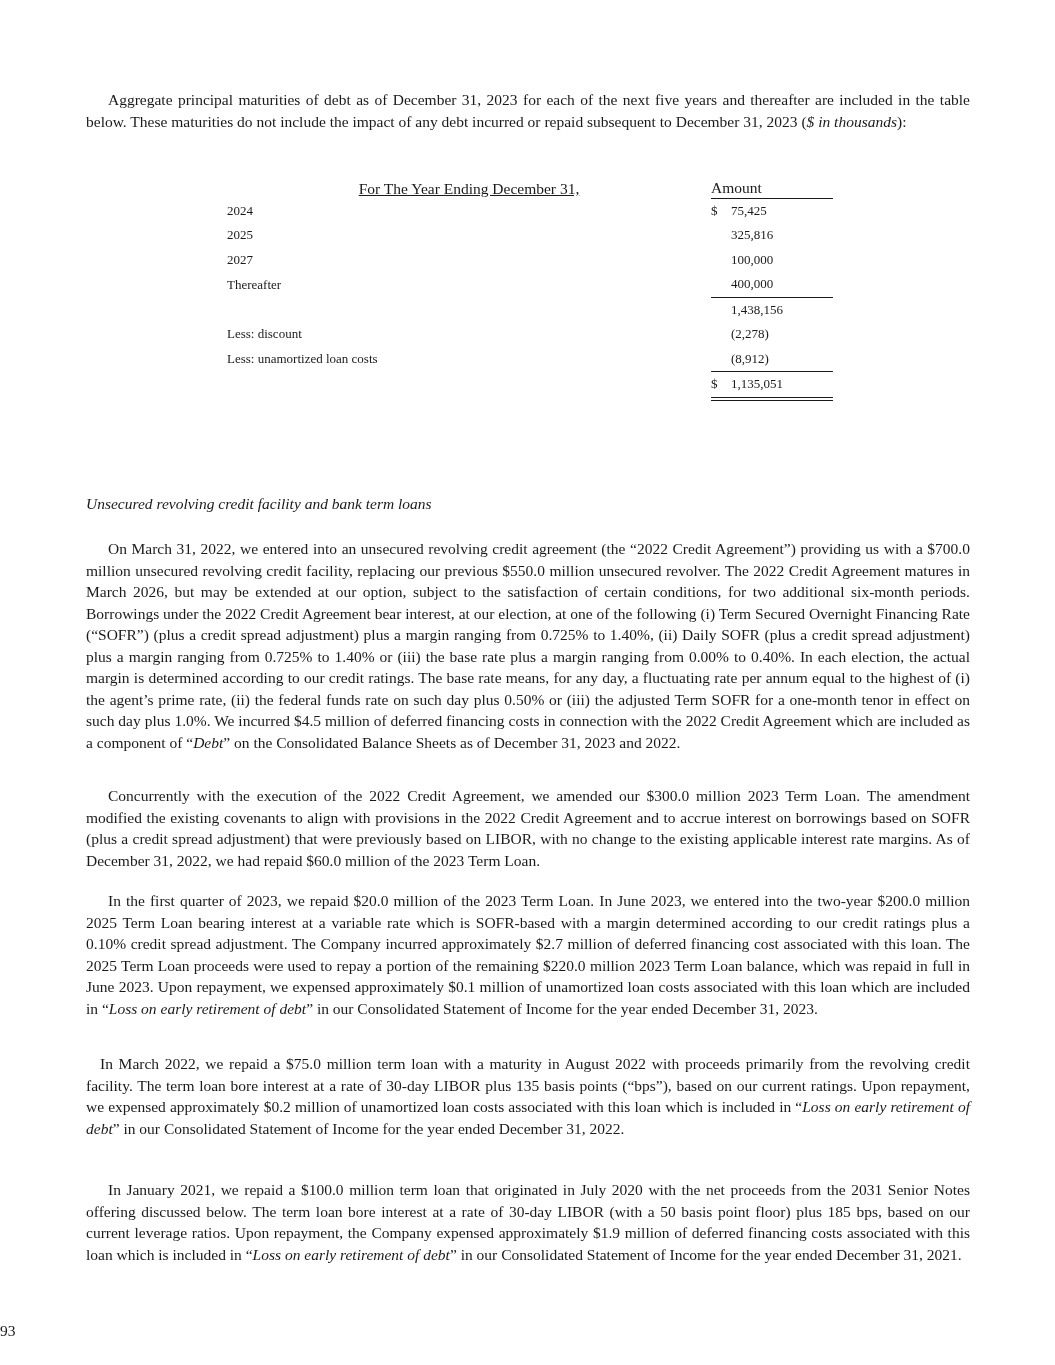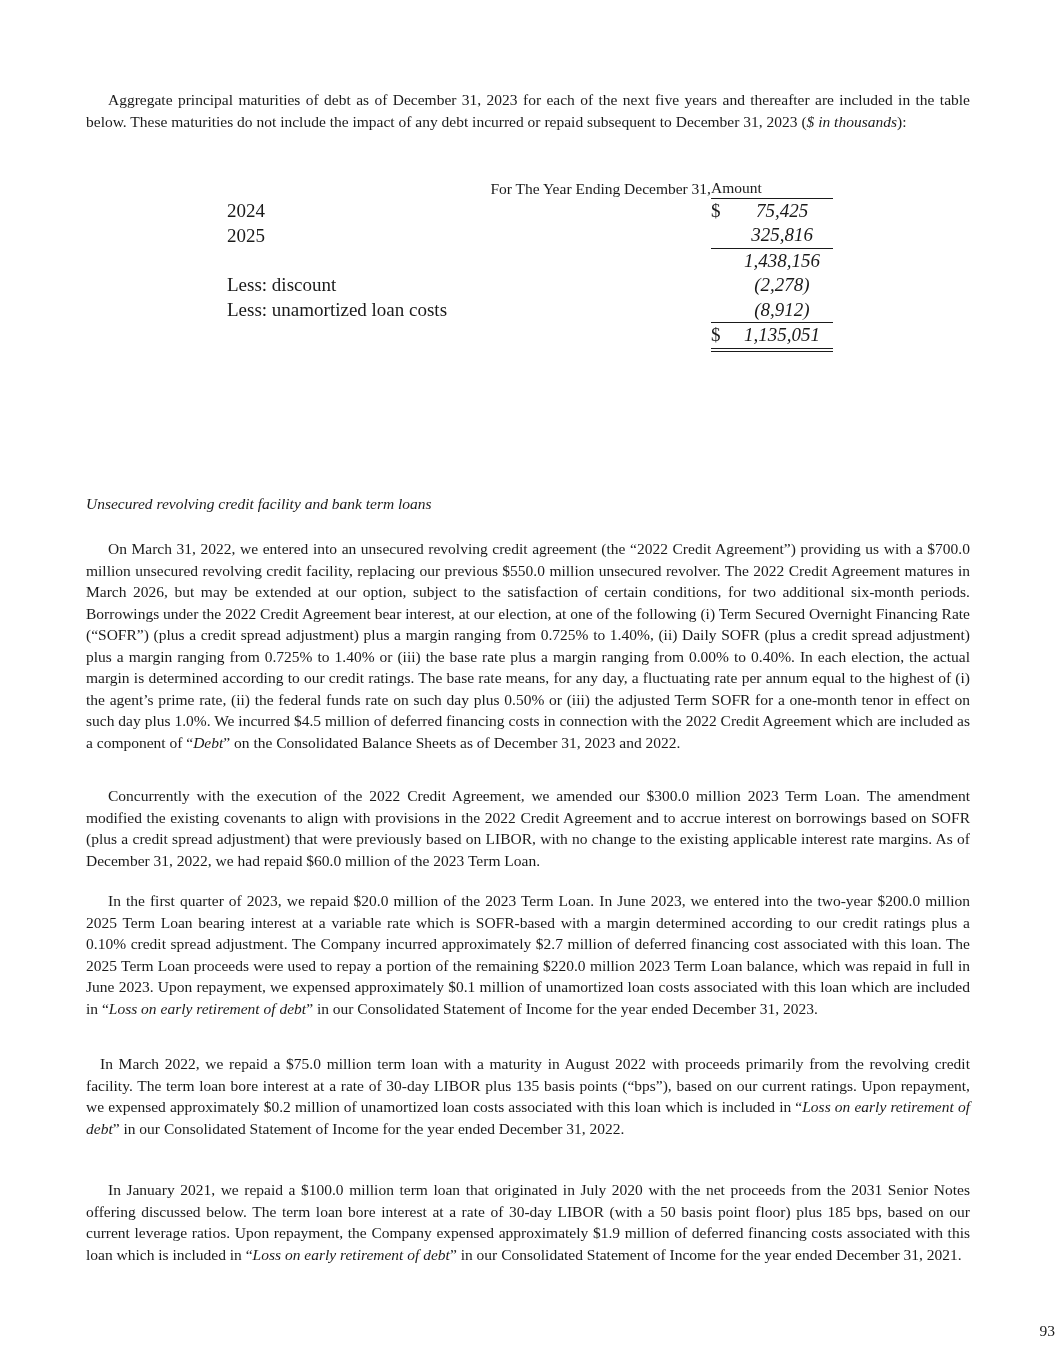--- a/index.html
+++ b/index.html
@@ -8,35 +8,35 @@
     font-family: "Liberation Serif", serif; color: #1a1a1a; font-size: 15.5px;
   }
   .page { position: absolute; left: 86px; top: 0; width: 884px; }
   p.para {
     margin: 0; text-align: justify; line-height: 21.5px; text-indent: 22px;
   }
   p.noindent-sm { text-indent: 14px; }
   .intro { position: absolute; top: 89px; left: 0; width: 884px; }
   .table-wrap { position: absolute; top: 178px; left: 141px; width: 606px; }
   table.maturities { border-collapse: collapse; width: 606px; }
-  table.maturities td { padding: 0; height: 24.5px; vertical-align: middle; font-size: 19px; }
+  table.maturities td { padding: 0; height: 24.5px; vertical-align: middle; font-size: 13px; }
   td.label { width: 484px; }
   td.dollar { width: 20px; padding-left: 6px; }
-  td.amount { text-align: center; padding-right: 6px; font-style: italic; }
-  th.hdr-label { text-align: right; font-weight: normal; padding: 0; height: 20px; vertical-align: bottom; }
+  td.amount { text-align: left; padding-right: 6px; }
+  th.hdr-label { text-align: center; font-weight: normal; text-decoration: underline; padding: 0; height: 20px; vertical-align: bottom; }
   th.hdr-amount { font-weight: normal; text-align: left; border-bottom: 1.5px solid #1a1a1a; padding: 0 0 1px 0; vertical-align: bottom; }
   tr.topline td.dollar, tr.topline td.amount { border-top: 1.5px solid #1a1a1a; }
   tr.total td.dollar, tr.total td.amount { border-top: 1.5px solid #1a1a1a; border-bottom: 4px double #1a1a1a; }
   .section-title { position: absolute; top: 495px; left: 0; font-style: italic; }
   .p1 { position: absolute; top: 538px; left: 0; width: 884px; }
   .p2 { position: absolute; top: 785px; left: 0; width: 884px; }
   .p3 { position: absolute; top: 890px; left: 0; width: 884px; }
   .p4 { position: absolute; top: 1053px; left: 0; width: 884px; }
   .p5 { position: absolute; top: 1179px; left: 0; width: 884px; }
-  .page-num { position: absolute; top: 1322px; left: 0; width: 1055px; text-align: right; }
+  .page-num { position: absolute; top: 1322px; left: 0; width: 1055px; text-align: left; }
   em { font-style: italic; }
 </style>
 </head>
 <body>
 
 <div class="page">
 
   <div class="intro">
     <p class="para"><span>Aggregate principal maturities of debt as of December 31, 2023 for each of the next five years and thereafter are included in the table below. These maturities do not include the impact of any debt incurred or repaid subsequent to December 31, 2023 (</span><em>$ in thousands</em><span>):</span></p>
   </div>
@@ -52,20 +52,30 @@
       <tbody>
         <tr>
           <td class="label">2024</td>
           <td class="dollar">$</td>
           <td class="amount">75,425</td>
         </tr>
         <tr>
           <td class="label">2025</td>
           <td class="dollar"></td>
           <td class="amount">325,816</td>
+        </tr>
+        <tr>
+          <td class="label">2027</td>
+          <td class="dollar"></td>
+          <td class="amount">100,000</td>
+        </tr>
+        <tr>
+          <td class="label">Thereafter</td>
+          <td class="dollar"></td>
+          <td class="amount">400,000</td>
         </tr>
         <tr class="topline">
           <td class="label"></td>
           <td class="dollar"></td>
           <td class="amount">1,438,156</td>
         </tr>
         <tr>
           <td class="label">Less: discount</td>
           <td class="dollar"></td>
           <td class="amount">(2,278)</td>

